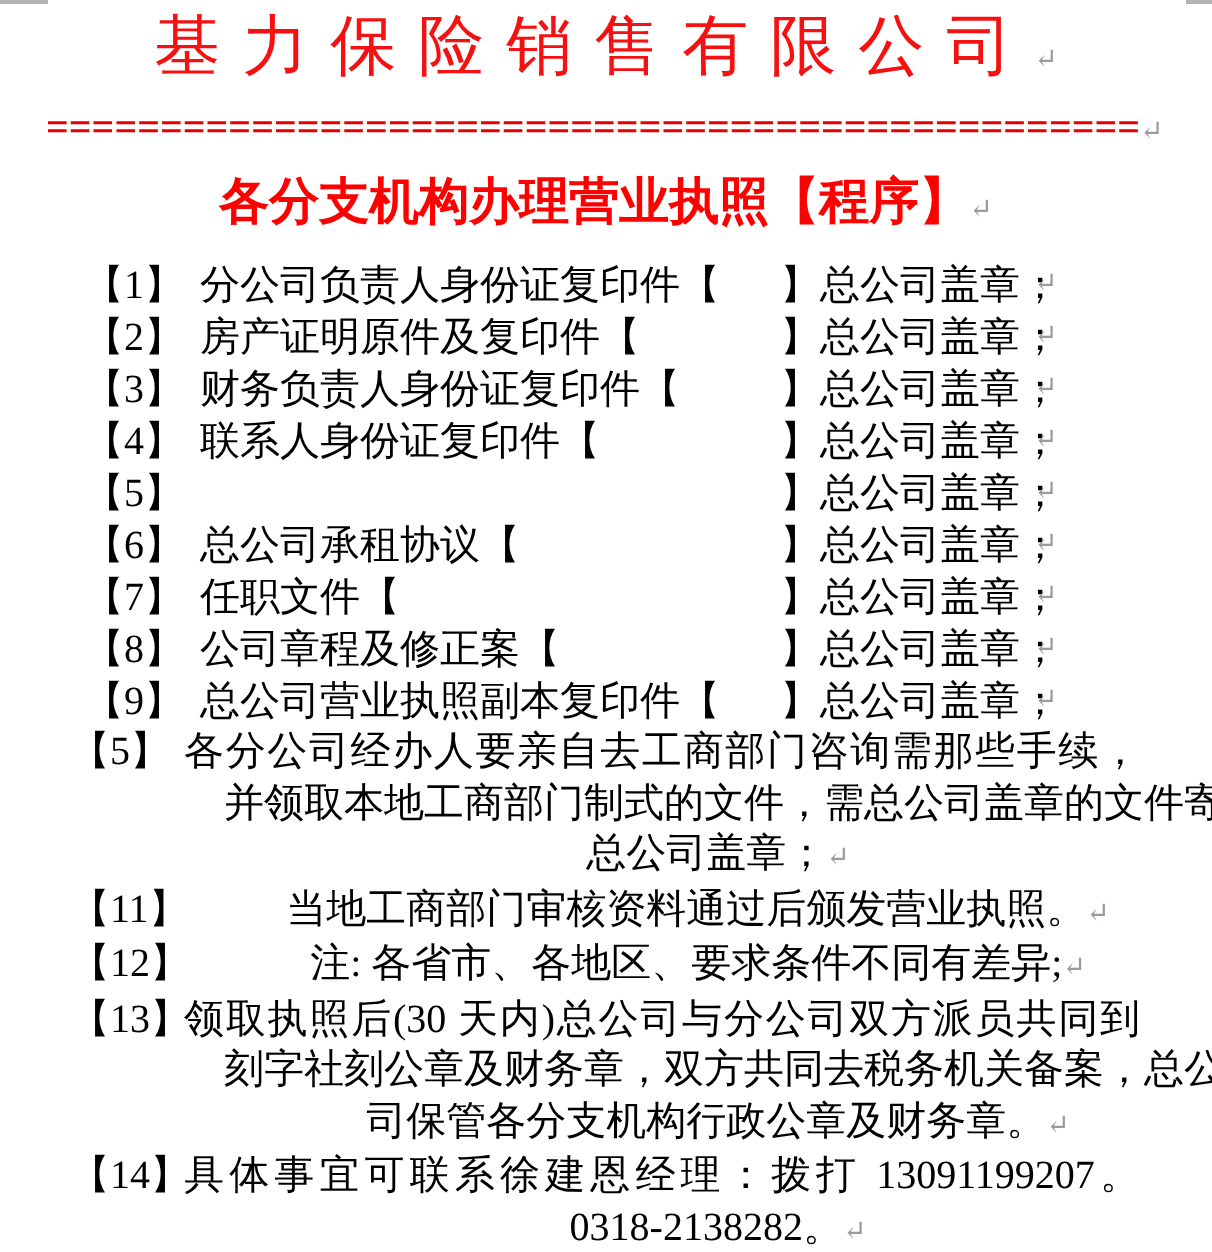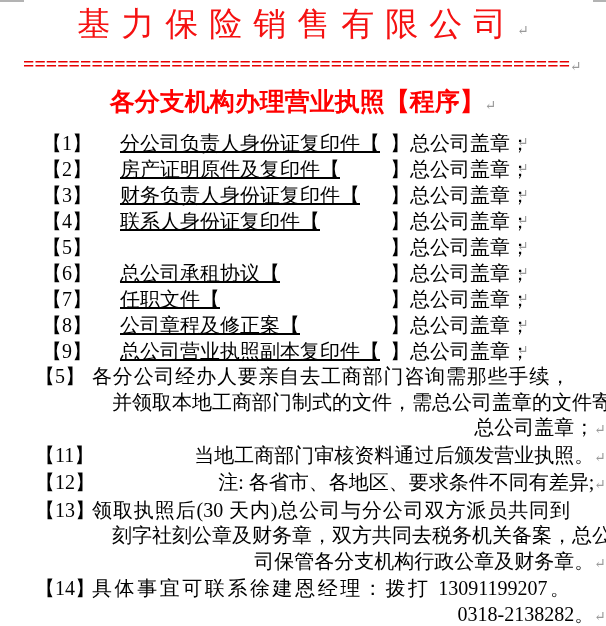--- a/index.html
+++ b/index.html
@@ -16,31 +16,31 @@
            font-size:20px;line-height:24px;letter-spacing:0;white-space:nowrap;}
   .subtitle{position:absolute;top:86px;left:0;width:606px;text-align:center;
             color:#ff0000;font-weight:bold;font-size:25px;line-height:32px;white-space:nowrap;}
 
   .mark{color:#9a9a9a;font-size:14px;font-weight:normal;letter-spacing:0;}
 
   .list{position:absolute;top:130px;left:0;width:606px;font-size:20px;}
 
   .row{position:relative;height:26px;line-height:26px;white-space:nowrap;}
   .row .rnum{position:absolute;left:42px;}
-  .row .rtext{position:absolute;left:120px;text-decoration:underline;}
+  .row .rtext{position:absolute;left:100px;}
   .row .rtail{position:absolute;left:390px;}
   .row .rmark{position:absolute;left:517px;}
 
   .para{position:relative;}
   .para .pnum{position:absolute;left:35px;top:0;line-height:25.5px;}
   .pline{line-height:25.5px;white-space:nowrap;}
   .pline.first{margin-left:92px;width:478px;}
   .pline.cont{margin-left:112px;width:498px;}
   .pline.jline{text-align:justify;text-align-last:justify;}
-  .pline.endline{width:auto;text-align:right;}
+  .pline.endline{width:auto;text-align:center;}
 </style>
 </head>
 <body>
 
 <div class="page">
 
   <div class="crop left"></div>
   <div class="crop right"></div>
 
   <div class="title"><span>基力保险销售有限公司</span><span class="mark">↵</span></div>

